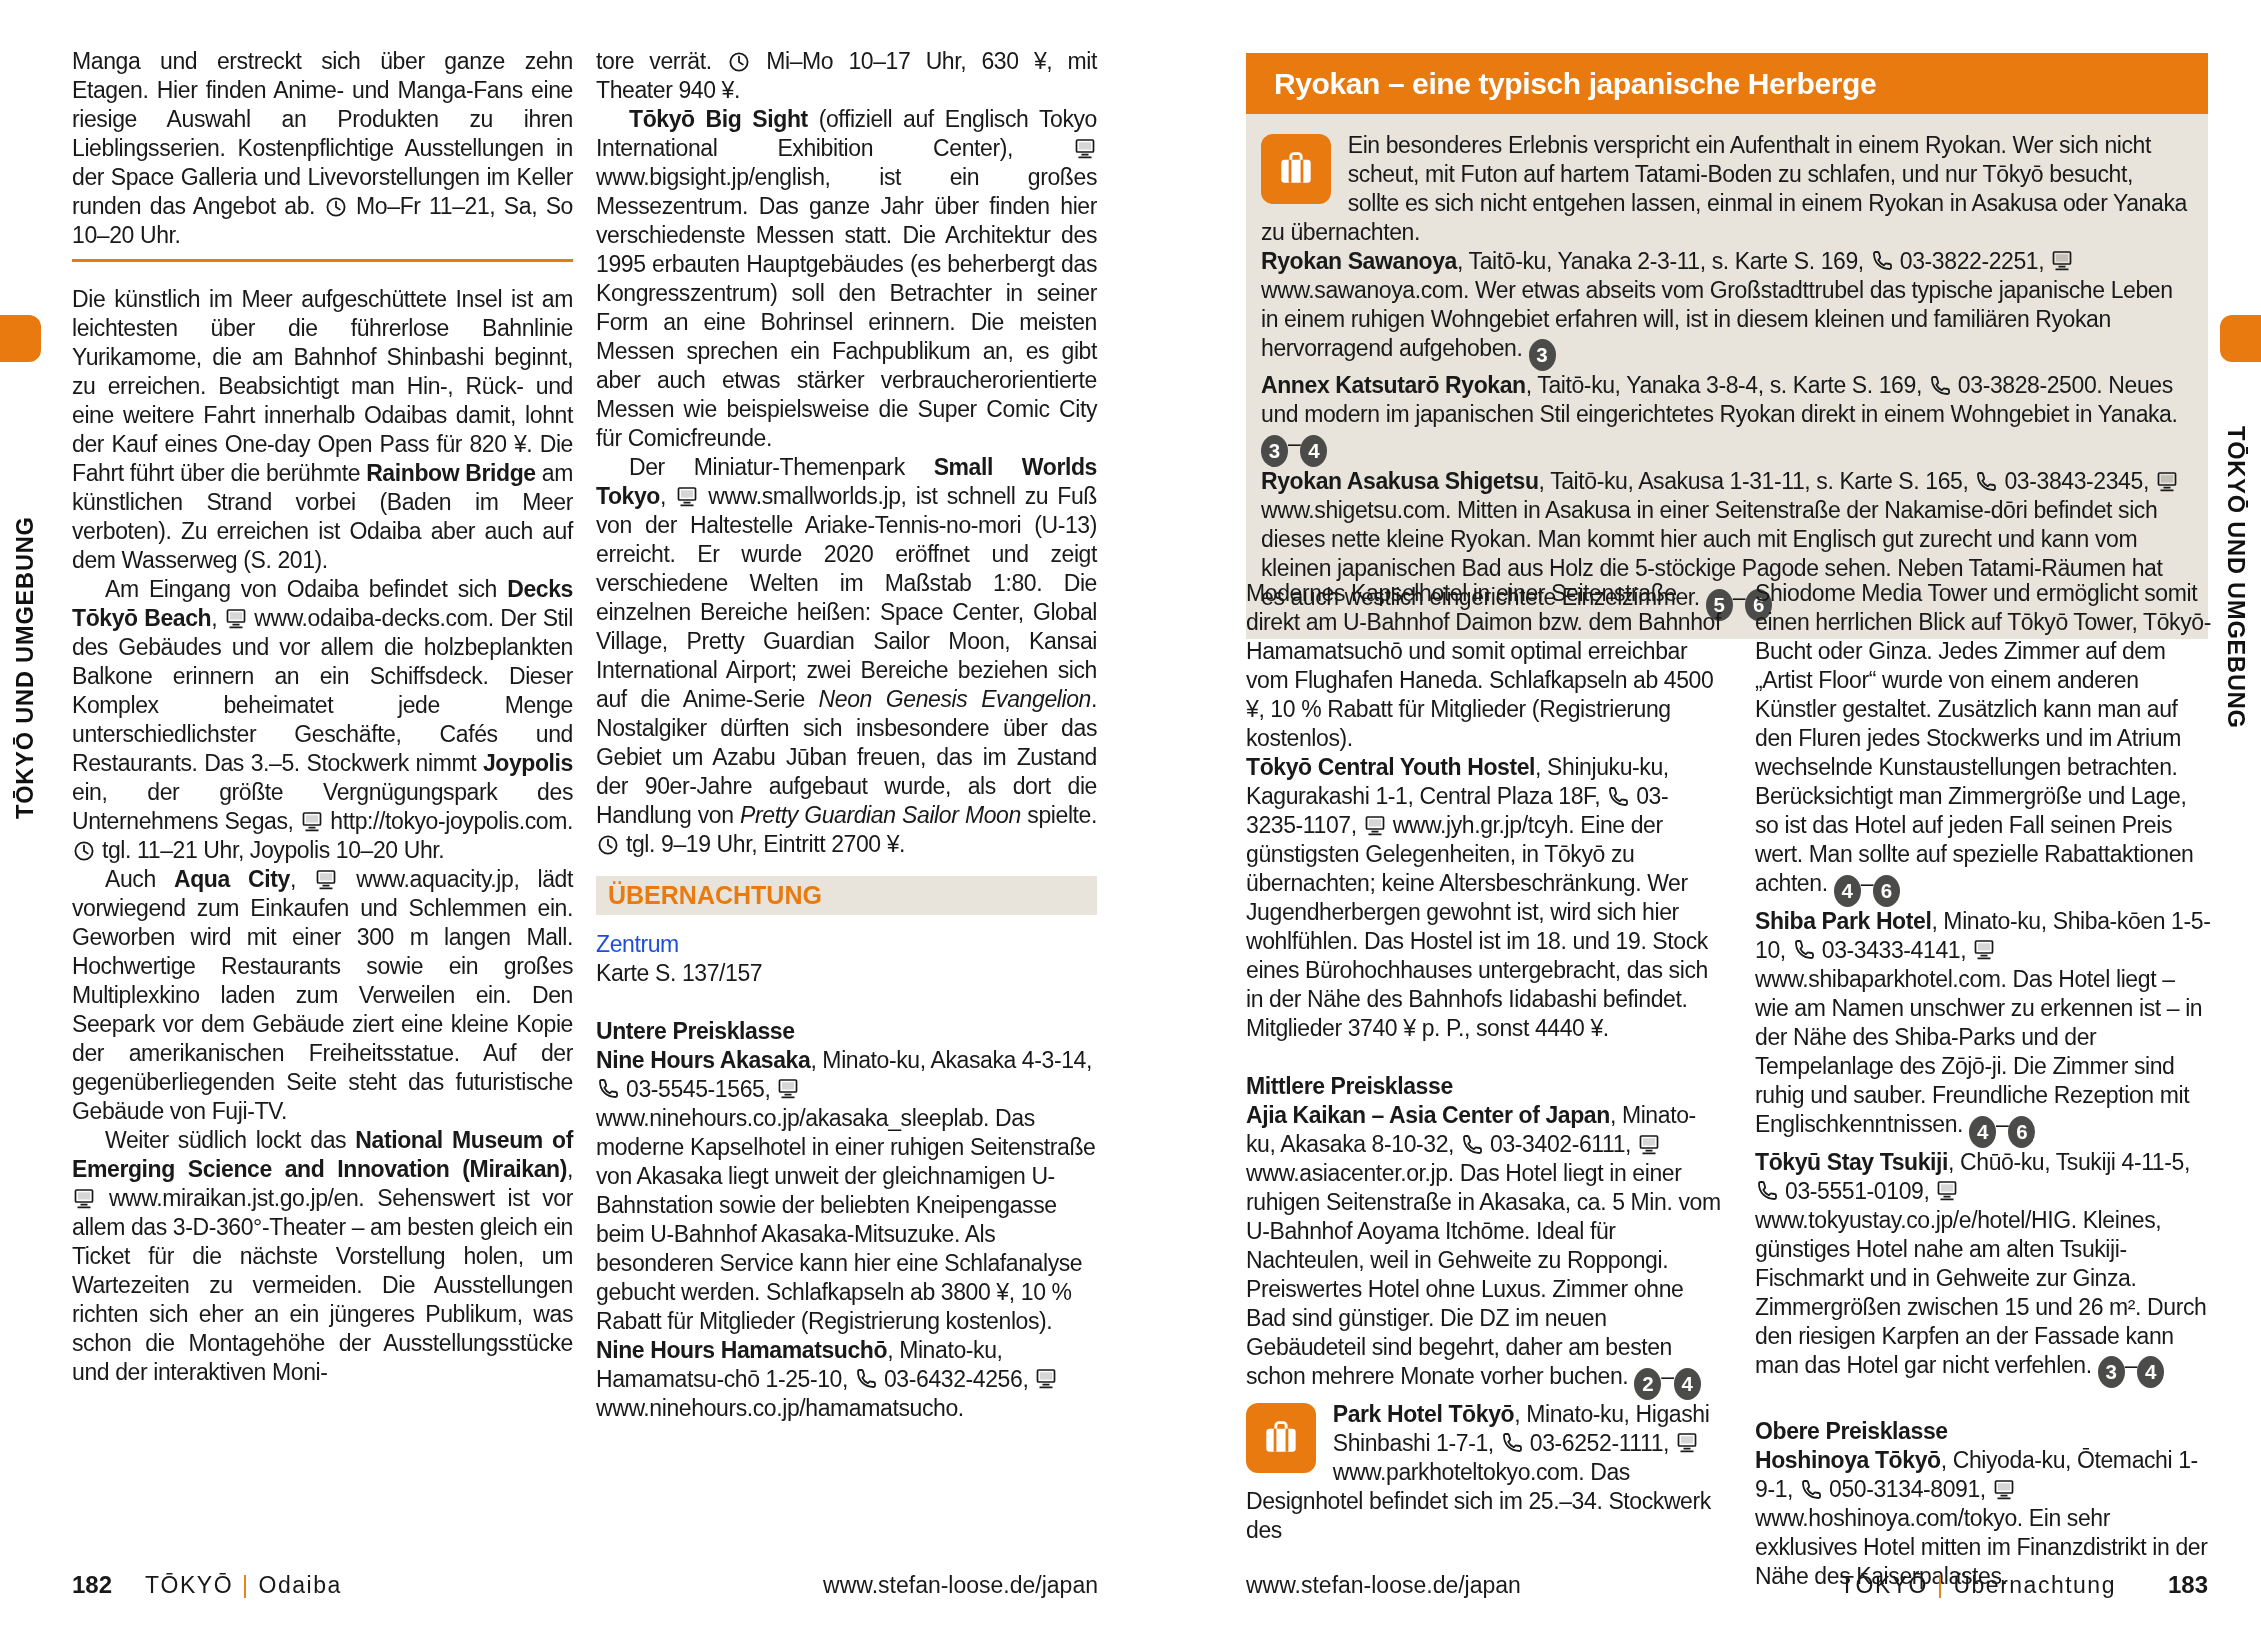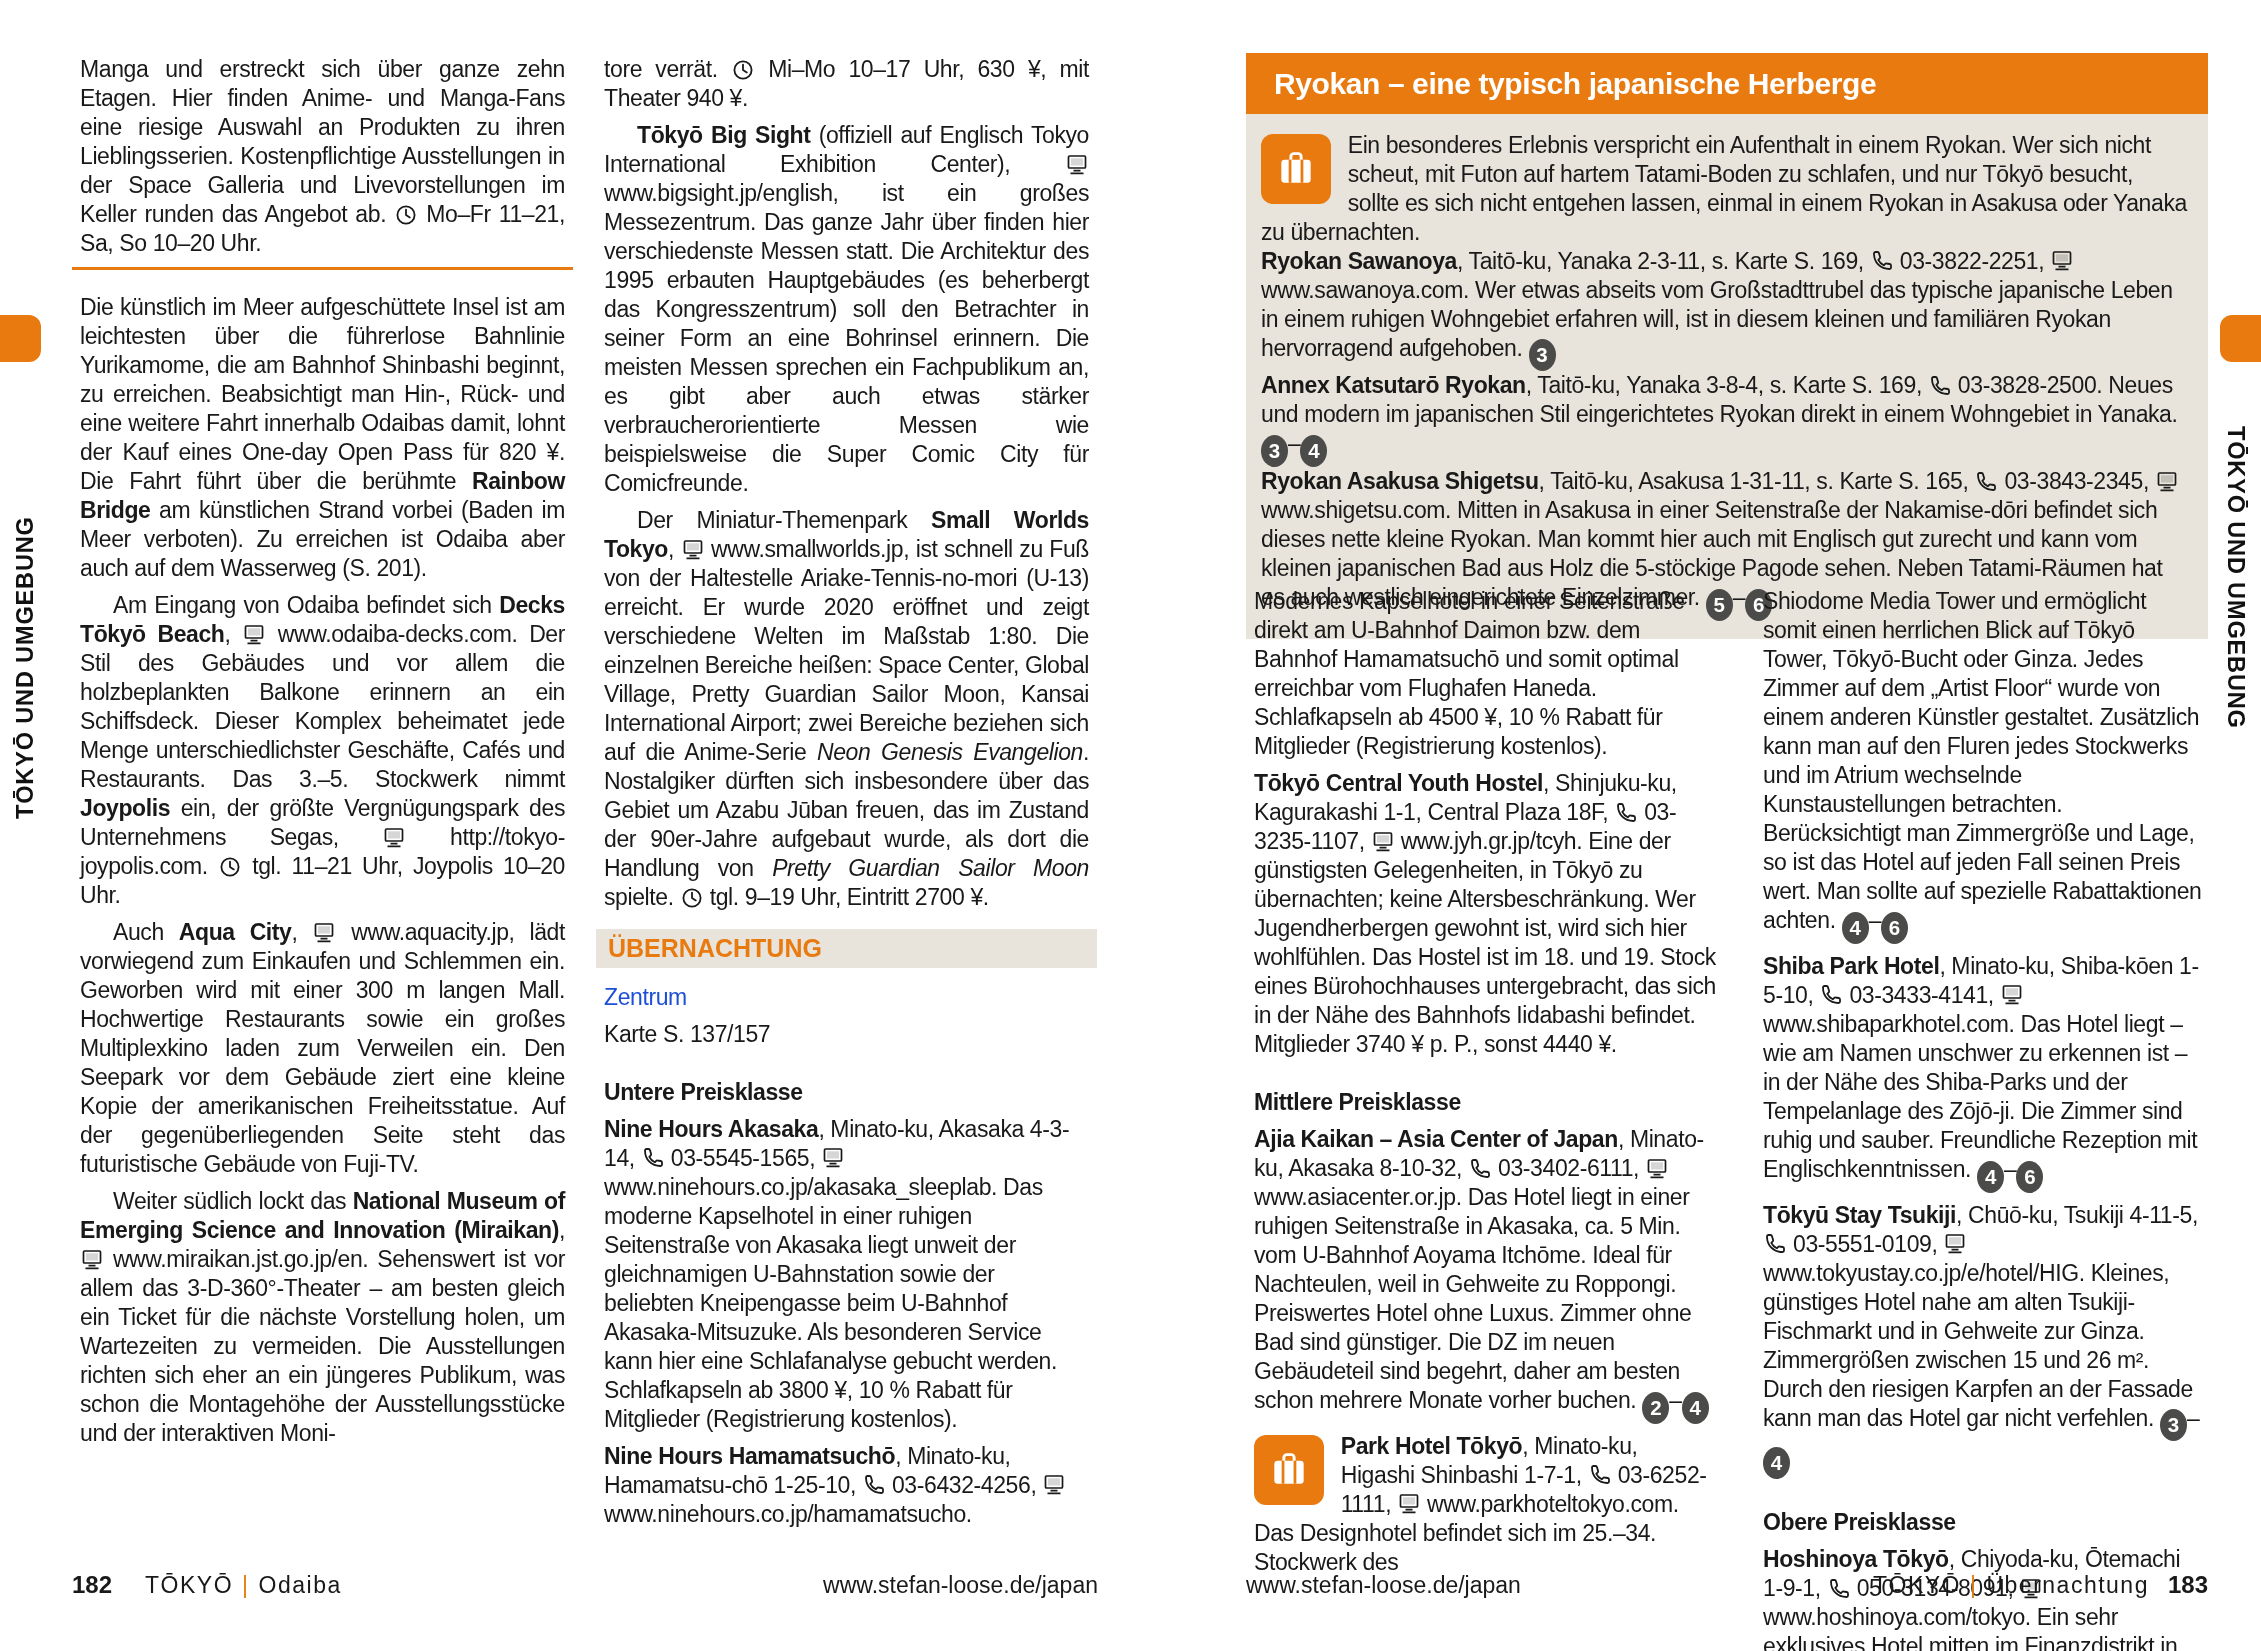--- a/index.html
+++ b/index.html
@@ -1,19 +1,19 @@
 <!DOCTYPE html>
 <html style="font-size:12px"><head>
 <meta charset="utf-8">
 <style>
   html,body{margin:0;padding:0;background:#ffffff;}
   .sheet{position:relative;width:2261px;height:1651px;background:#ffffff;overflow:hidden;
          font-family:"Liberation Sans","DejaVu Sans",sans-serif;color:#191919;}
   .col{position:absolute;font-size:23px;line-height:29px;letter-spacing:-0.4px;}
-  .col p{margin:8px;overflow-wrap:break-word;}
+  .col p{margin:0;overflow-wrap:break-word;}
   .just p{text-align:justify;}
   p.rag,.rag p{text-align:left !important;}
   p.ind{text-indent:33px;}
   b{font-weight:bold;}
   
   .h-odaiba{margin-top:41px;font-size:36px;line-height:41px;color:#e87a10;letter-spacing:-0.4px;}
   .h-lat{font-weight:bold;}
   .h-jp{font-weight:normal;}
   .rule{border-bottom:3.8px solid #e87a10;margin:9px 0 23px 0;}
   
@@ -37,21 +37,21 @@
   .ic{width:24px;height:24px;display:inline-block;vertical-align:-4.6px;}
   .badge{display:inline-block;min-width:27px;height:32px;border-radius:50%;background:#4b4b4a;
          color:#fff;font-weight:bold;font-size:20.5px;line-height:32px;text-align:center;
          vertical-align:-6.8px;letter-spacing:0;}
   
   .footer{position:absolute;top:1570px;font-size:23px;line-height:30px;display:flex;
           justify-content:space-between;align-items:baseline;}
   .fgrp{letter-spacing:1.5px;}
   .fnum{font-weight:bold;font-size:24px;letter-spacing:0;}
   .fnum.left{margin-right:33px;}
-  .fnum.right{margin-left:19px;text-align:center;}
+  .fnum.right{margin-left:52px;text-align:center;}
   .fsep{color:#e87a10;margin:0 9px;}
   .furl{letter-spacing:0;}
   
   .tab{position:absolute;width:41px;height:47px;background:#e87a10;}
   .tab-left{left:0;top:315px;border-radius:0 12px 12px 0;}
   .tab-right{right:0;top:315px;border-radius:12px 0 0 12px;}
   .side-label{position:absolute;font-weight:bold;font-size:23.6px;letter-spacing:0.8px;
               white-space:nowrap;color:#111;}
   .side-left{left:12px;top:819px;transform:rotate(-90deg);transform-origin:0 0;}
   .side-right{left:2249px;top:426px;transform:rotate(90deg);transform-origin:0 0;}

